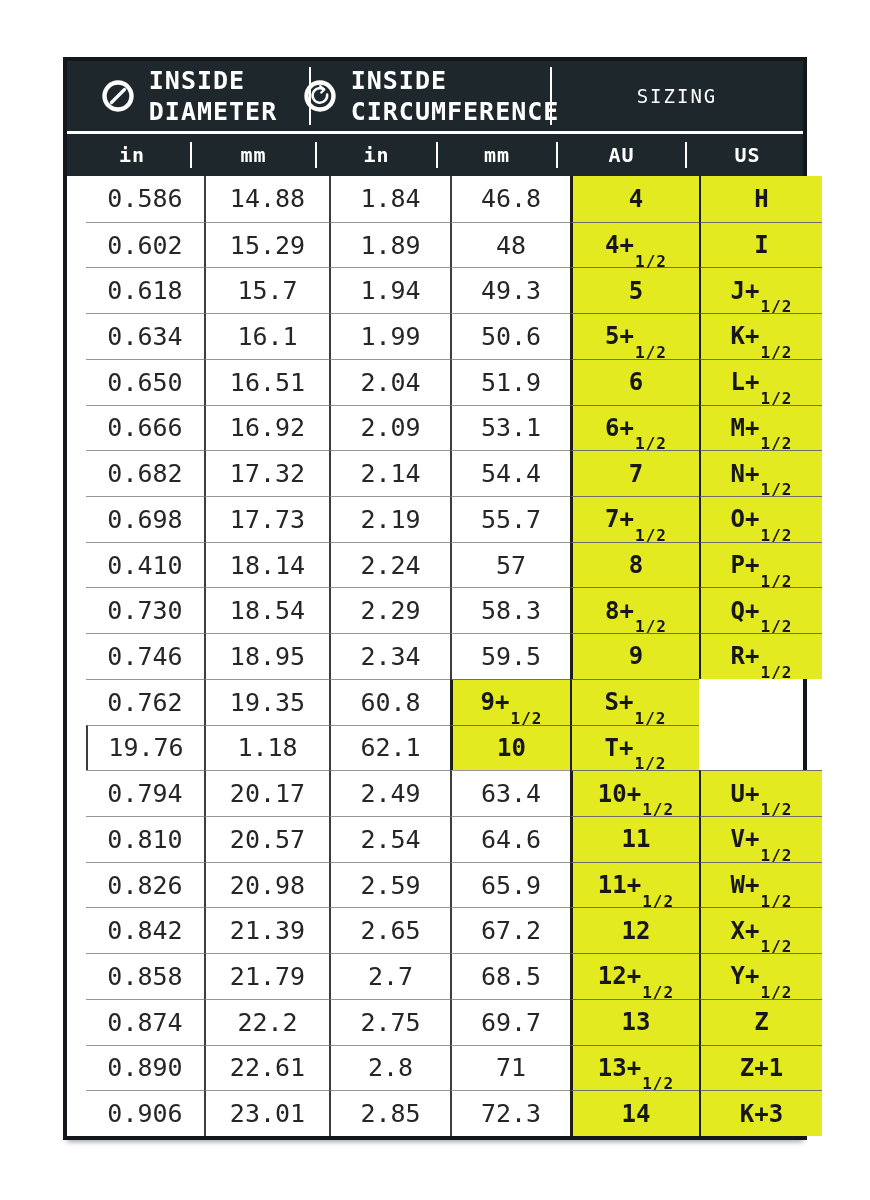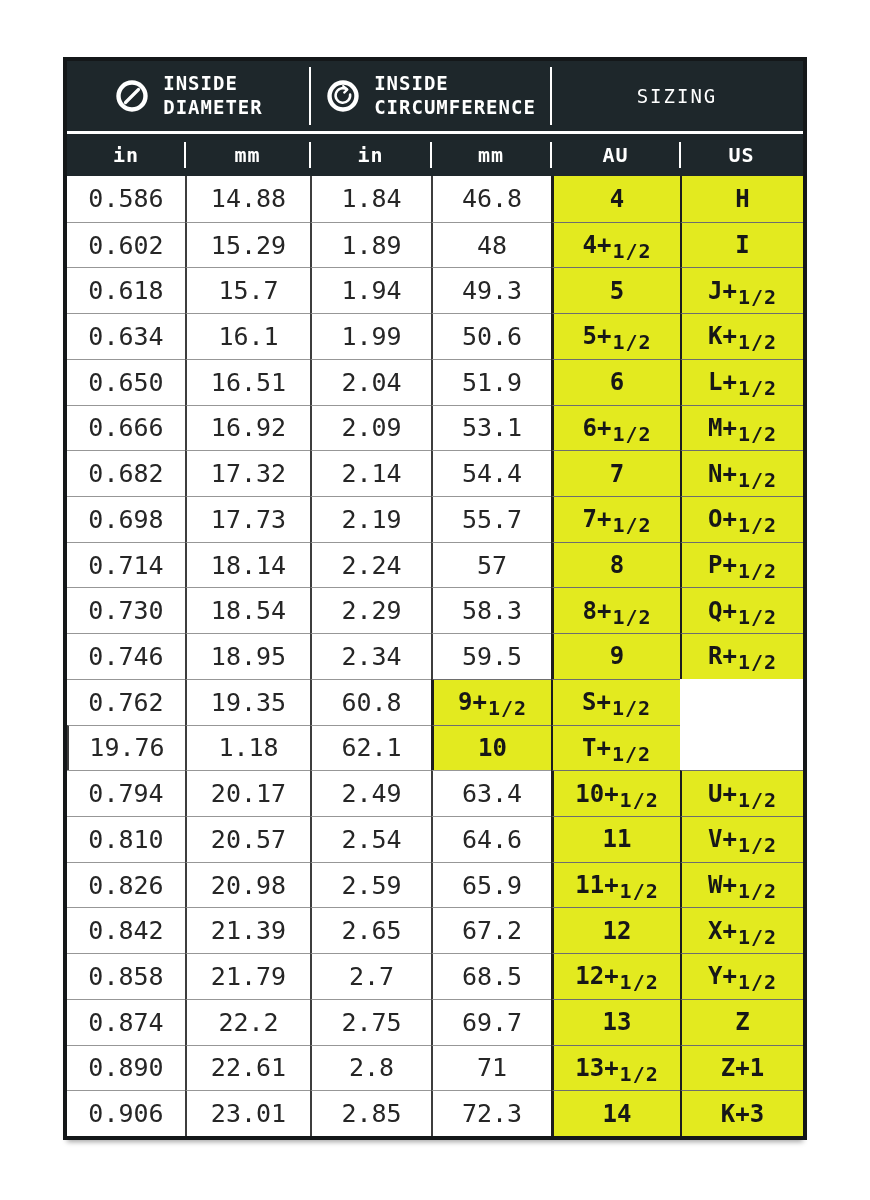--- a/index.html
+++ b/index.html
@@ -40,75 +40,77 @@
     justify-content: center;
     gap: 13px;
   }
   .group + .group::before {
     content: "";
     position: absolute;
     left: -1px; top: 6px;
     width: 2px; height: 58px;
     background: #ffffff;
   }
-  .group-label { font-weight: bold; font-size: 19px; letter-spacing: 1px; line-height: 1.25; }
+  .group-label { font-weight: bold; font-size: 25px; letter-spacing: 1px; line-height: 1.25; }
   .sizing-label { font-weight: normal; font-size: 19px; letter-spacing: 2px; }
   .hdr-icon { display: inline-flex; }
 
   .header-divider { height: 3px; background: #ffffff; }
 
   .sub-row {
     height: 42px;
     display: grid;
     grid-template-columns: var(--cols);
+    padding-left: 6px;
   }
   .sub-cell {
     position: relative;
     display: flex; align-items: center; justify-content: center;
     font-weight: bold; font-size: 20px; letter-spacing: 1px;
   }
   .sub-cell + .sub-cell::before {
     content: "";
     position: absolute;
     left: -1px; top: 8px;
     width: 2px; height: 26px;
     background: #ffffff;
   }
 
   
   .table-body {
     flex: 1 1 auto;
     display: grid;
     grid-auto-rows: 1fr;
+    margin-left: 19px;
   }
   .row { display: grid; grid-template-columns: var(--cols); }
   .cell {
     display: flex; align-items: center; justify-content: center;
     font-size: 25px;
     color: var(--ink);
     background: #ffffff;
   }
   .row + .row .cell { border-top: 1px solid var(--grid-light); }
   .c2, .c3, .c4 { border-left: 2px solid var(--grid-dark); }
   .c5 { border-left: 3px solid #1d1d1d; }
   .c6 { border-left: 2px solid #1d1d1d; }
   .c5, .c6 {
     background: var(--yellow);
     font-weight: bold;
     font-size: 24px;
     color: #171717;
   }
   .row + .row .c5, .row + .row .c6 { border-top-color: #6e6e6e; }
   .frac {
-    font-size: 20px;
+    font-size: 16px;
     font-weight: 600;
     margin-left: 1px;
     letter-spacing: 1px;
     position: relative;
-    top: 6px;
+    top: 16px;
   }
 </style>
 </head>
 <body>
 
 <div class="size-table">
 
   <div class="table-header">
     <div class="group-row">
 
@@ -246,21 +248,21 @@
     <div class="cell c5 cell-sizing">
           <span>7+</span>
           <span class="frac">1/2</span>
         </div>
     <div class="cell c6 cell-sizing">
           <span>O+</span>
           <span class="frac">1/2</span>
         </div>
   </div>
       <div class="row">
-    <div class="cell c1">0.714</div>
+    <div class="cell c1">0.410</div>
     <div class="cell c2">18.14</div>
     <div class="cell c3">2.24</div>
     <div class="cell c4">57</div>
     <div class="cell c5 cell-sizing">8</div>
     <div class="cell c6 cell-sizing">
           <span>P+</span>
           <span class="frac">1/2</span>
         </div>
   </div>
       <div class="row">

